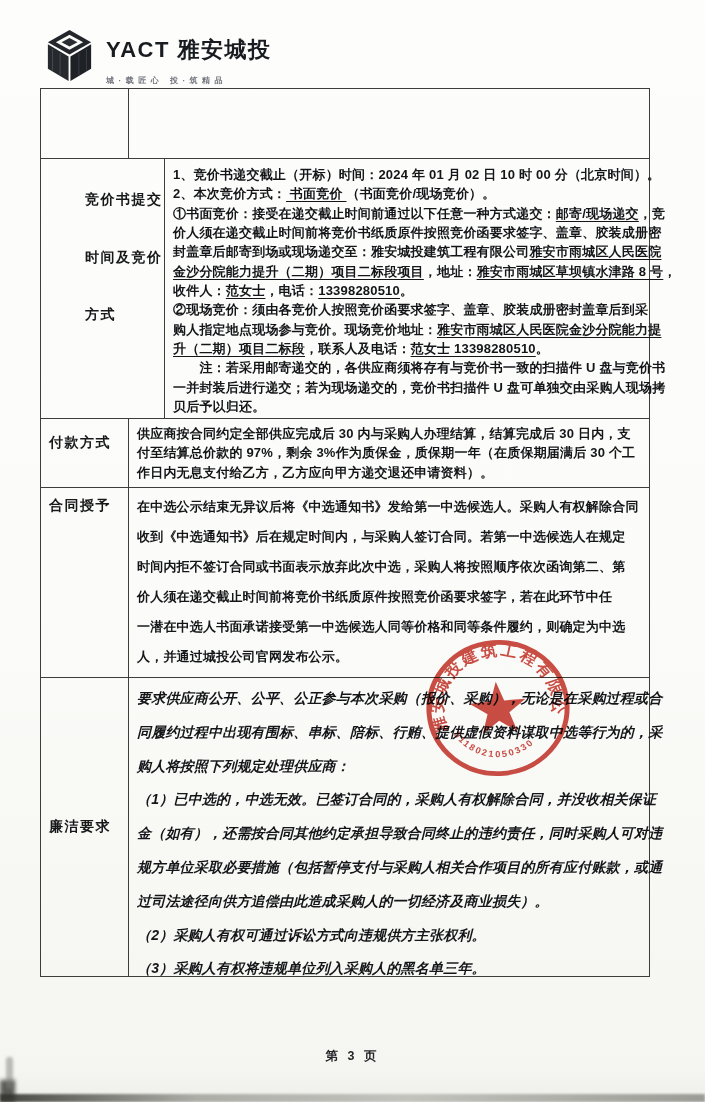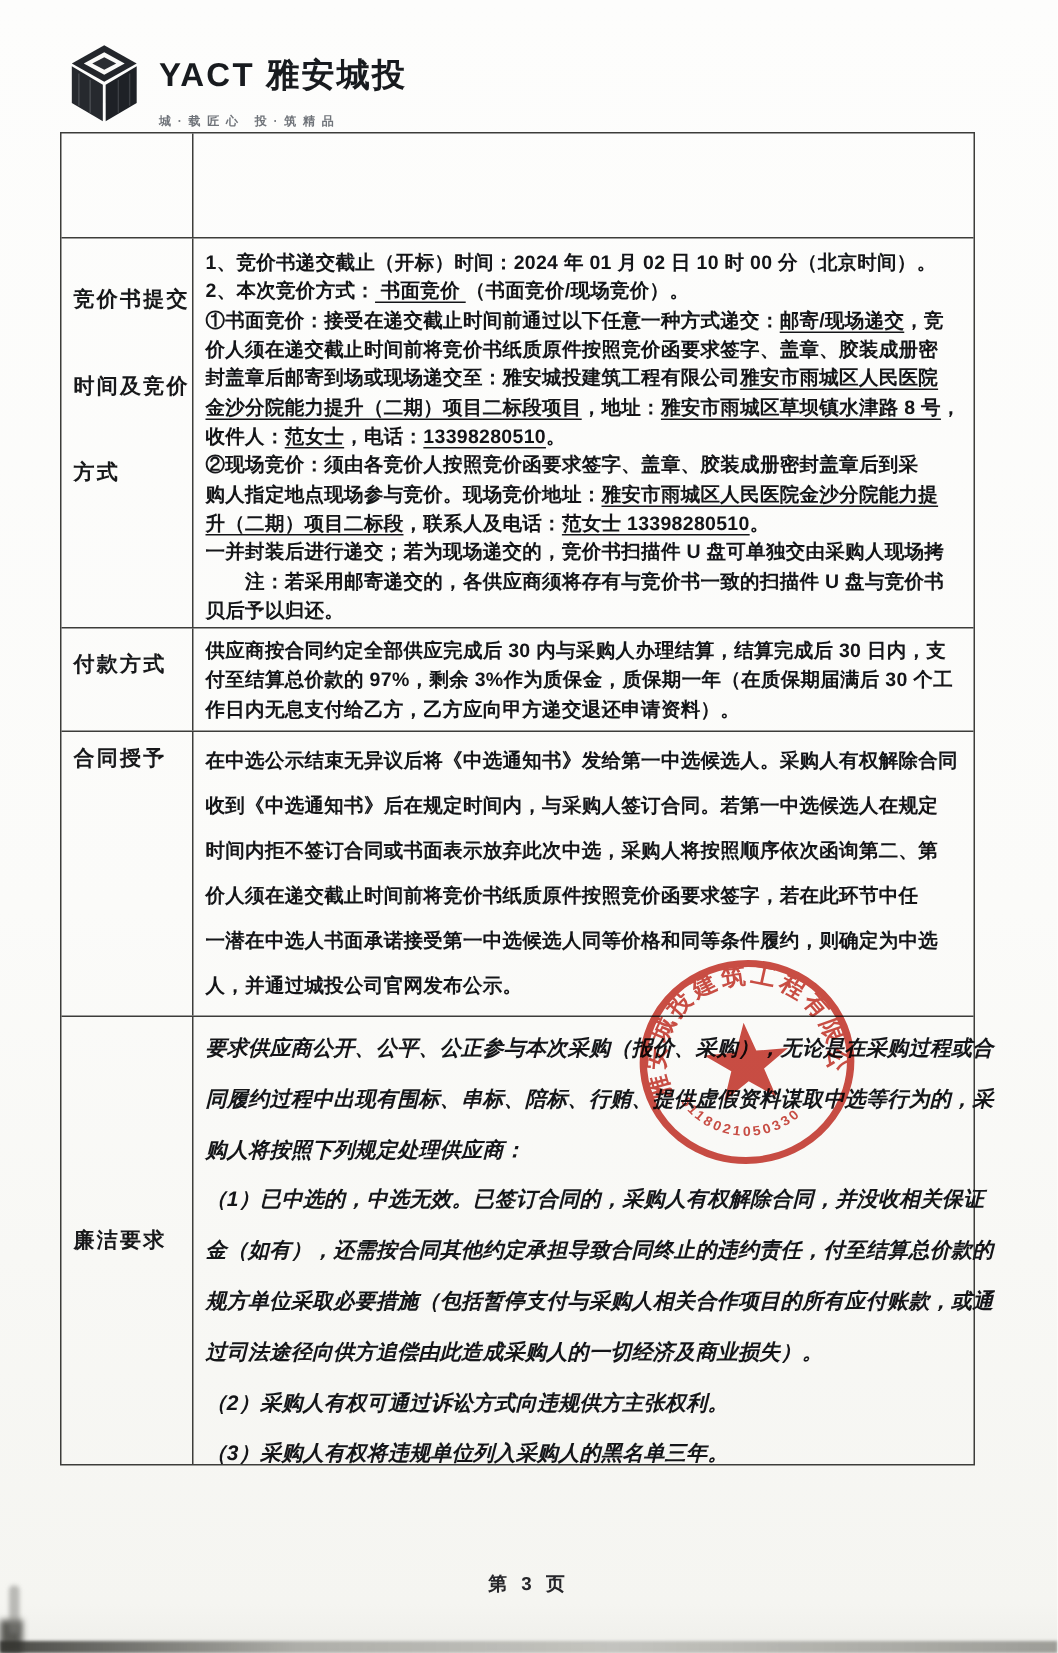--- a/index.html
+++ b/index.html
@@ -32,21 +32,21 @@
   .content{flex:1;padding:0 6px 0 8px;color:#141518;font-weight:bold;letter-spacing:0.2px;}
   .line{white-space:nowrap;}
   .u{text-decoration:underline;text-underline-offset:3px;text-decoration-thickness:1.2px;}
 
   .r0{height:70px;}
   .r1{height:260px;}
   .r2{height:69px;}
   .r3{height:190px;}
   .r4{height:298px;}
 
-  .r1 .label{padding-top:32px;}
+  .r1 .label{padding-top:32px;margin-left:36px;}
   .r1 .label-line{height:57.5px;}
   .r2 .label{padding-top:15px;}
   .r3 .label{padding-top:9px;}
   .r4 .label{display:flex;align-items:center;}
 
   .r1 .content{font-size:13px;line-height:19.35px;padding-top:6px;}
   .r2 .content{font-size:13px;line-height:19.3px;padding-top:5px;}
   .r3 .content{font-size:13px;line-height:30px;padding-top:4px;}
   .r4 .content{font-size:14px;line-height:33.8px;padding-top:4px;font-style:italic;}
 
@@ -115,22 +115,22 @@
           <div class="line"><span>1、竞价书递交截止（开标）时间：2024 年 01 月 02 日 10 时 00 分（北京时间）。</span></div>
           <div class="line"><span>2、本次竞价方式：</span><span class="u"> 书面竞价 </span><span>（书面竞价/现场竞价）。</span></div>
           <div class="line"><span>①书面竞价：接受在递交截止时间前通过以下任意一种方式递交：</span><span class="u">邮寄/现场递交</span><span>，竞</span></div>
           <div class="line"><span>价人须在递交截止时间前将竞价书纸质原件按照竞价函要求签字、盖章、胶装成册密</span></div>
           <div class="line"><span>封盖章后邮寄到场或现场递交至：雅安城投建筑工程有限公司</span><span class="u">雅安市雨城区人民医院</span></div>
           <div class="line"><span class="u">金沙分院能力提升（二期）项目二标段项目</span><span>，地址：</span><span class="u">雅安市雨城区草坝镇水津路 8 号</span><span>，</span></div>
           <div class="line"><span>收件人：</span><span class="u">范女士</span><span>，电话：</span><span class="u">13398280510</span><span>。</span></div>
           <div class="line"><span>②现场竞价：须由各竞价人按照竞价函要求签字、盖章、胶装成册密封盖章后到采</span></div>
           <div class="line"><span>购人指定地点现场参与竞价。现场竞价地址：</span><span class="u">雅安市雨城区人民医院金沙分院能力提</span></div>
           <div class="line"><span class="u">升（二期）项目二标段</span><span>，联系人及电话：</span><span class="u">范女士 13398280510</span><span>。</span></div>
+          <div class="line"><span>　　注：若采用邮寄递交的，各供应商须将存有与竞价书一致的扫描件 U 盘与竞价书</span></div>
           <div class="line"><span>一并封装后进行递交；若为现场递交的，竞价书扫描件 U 盘可单独交由采购人现场拷</span></div>
-          <div class="line"><span>　　注：若采用邮寄递交的，各供应商须将存有与竞价书一致的扫描件 U 盘与竞价书</span></div>
           <div class="line"><span>贝后予以归还。</span></div>
         </div>
     </div>
     <div class="t-row r2">
       <div class="cell label">付款方式</div>
       <div class="cell content">
           <div class="line"><span>供应商按合同约定全部供应完成后 30 内与采购人办理结算，结算完成后 30 日内，支</span></div>
           <div class="line"><span>付至结算总价款的 97%，剩余 3%作为质保金，质保期一年（在质保期届满后 30 个工</span></div>
           <div class="line"><span>作日内无息支付给乙方，乙方应向甲方递交退还申请资料）。</span></div>
         </div>
@@ -146,21 +146,21 @@
           <div class="line"><span>人，并通过城投公司官网发布公示。</span></div>
         </div>
     </div>
     <div class="t-row r4">
       <div class="cell label">廉洁要求</div>
       <div class="cell content">
           <div class="line"><span>要求供应商公开、公平、公正参与本次采购（报价、采购），无论是在采购过程或合</span></div>
           <div class="line"><span>同履约过程中出现有围标、串标、陪标、行贿、提供虚假资料谋取中选等行为的，采</span></div>
           <div class="line"><span>购人将按照下列规定处理供应商：</span></div>
           <div class="line"><span>（1）已中选的，中选无效。已签订合同的，采购人有权解除合同，并没收相关保证</span></div>
-          <div class="line"><span>金（如有），还需按合同其他约定承担导致合同终止的违约责任，付至结算总价款的</span></div>
+          <div class="line"><span>金（如有），还需按合同其他约定承担导致合同终止的违约责任，同时采购人可对违</span></div>
           <div class="line"><span>规方单位采取必要措施（包括暂停支付与采购人相关合作项目的所有应付账款，或通</span></div>
           <div class="line"><span>过司法途径向供方追偿由此造成采购人的一切经济及商业损失）。</span></div>
           <div class="line"><span>（2）采购人有权可通过诉讼方式向违规供方主张权利。</span></div>
           <div class="line"><span>（3）采购人有权将违规单位列入采购人的黑名单三年。</span></div>
         </div>
     </div>
   </div>
 
   <div class="seal" style="color: rgb(197, 53, 43);">
     <svg viewBox="0 0 160 160" preserveAspectRatio="none" aria-hidden="true">

